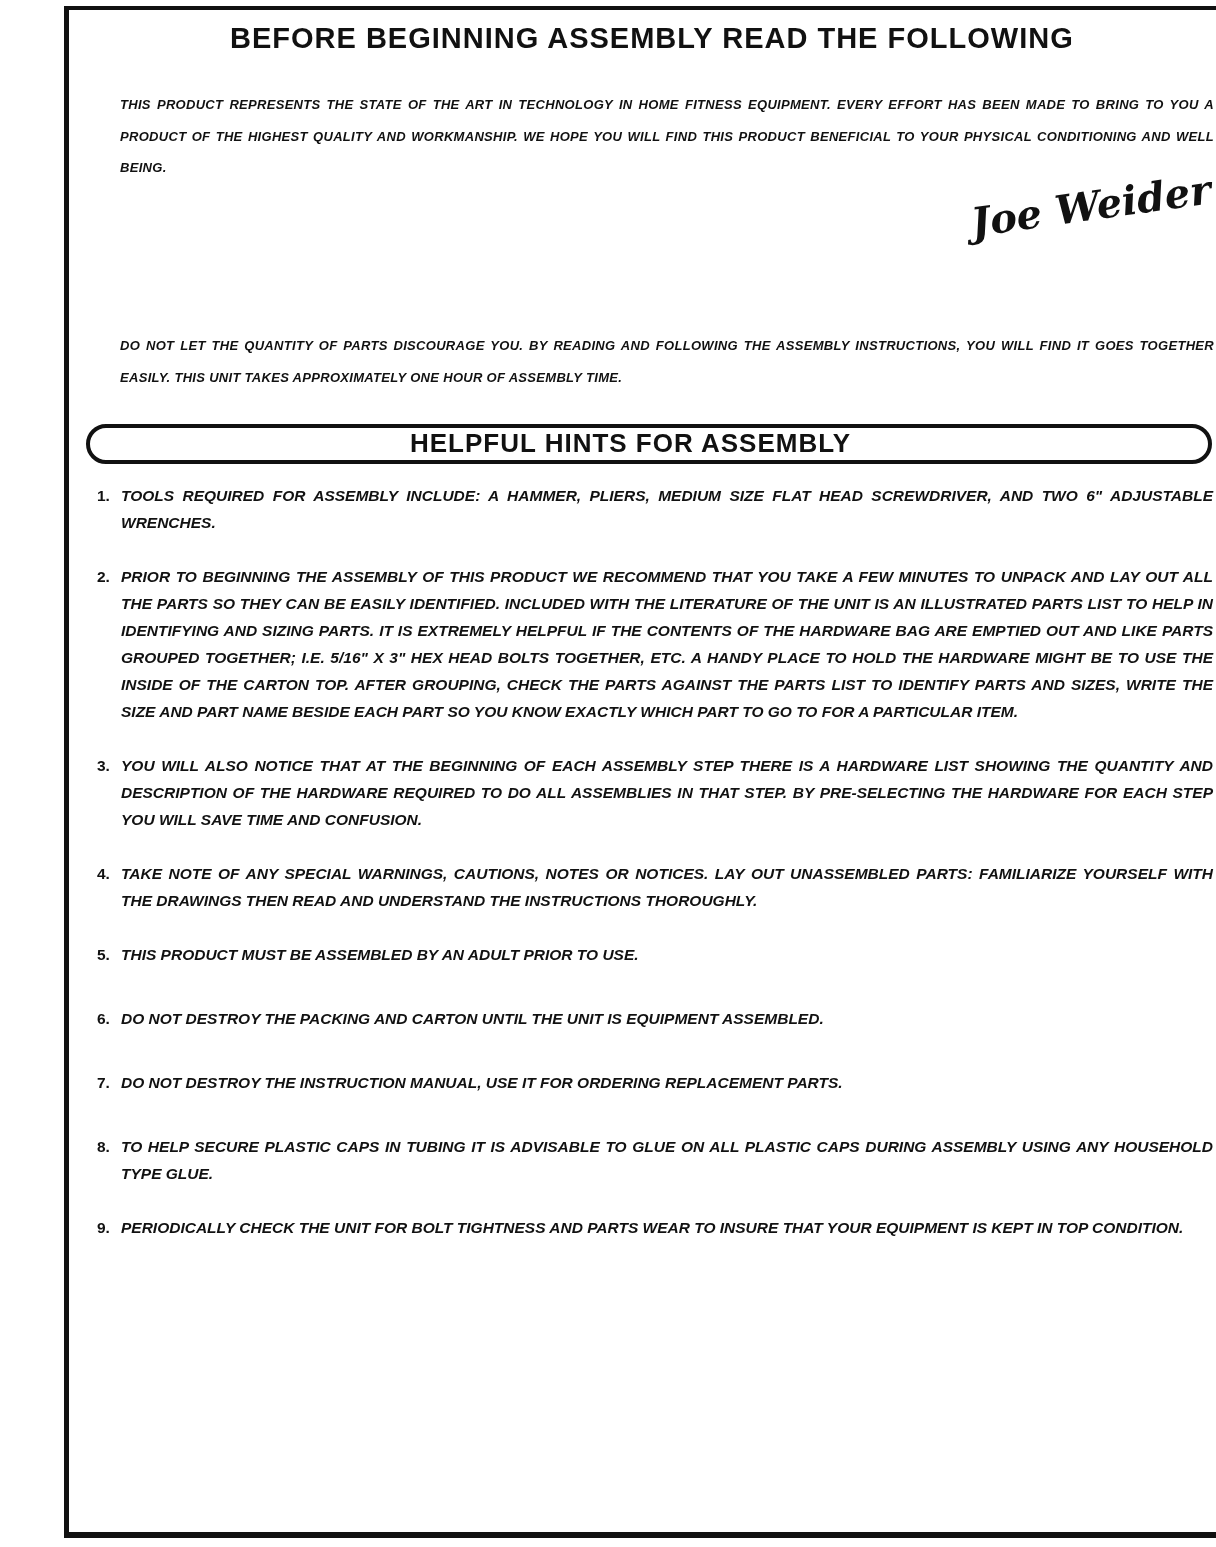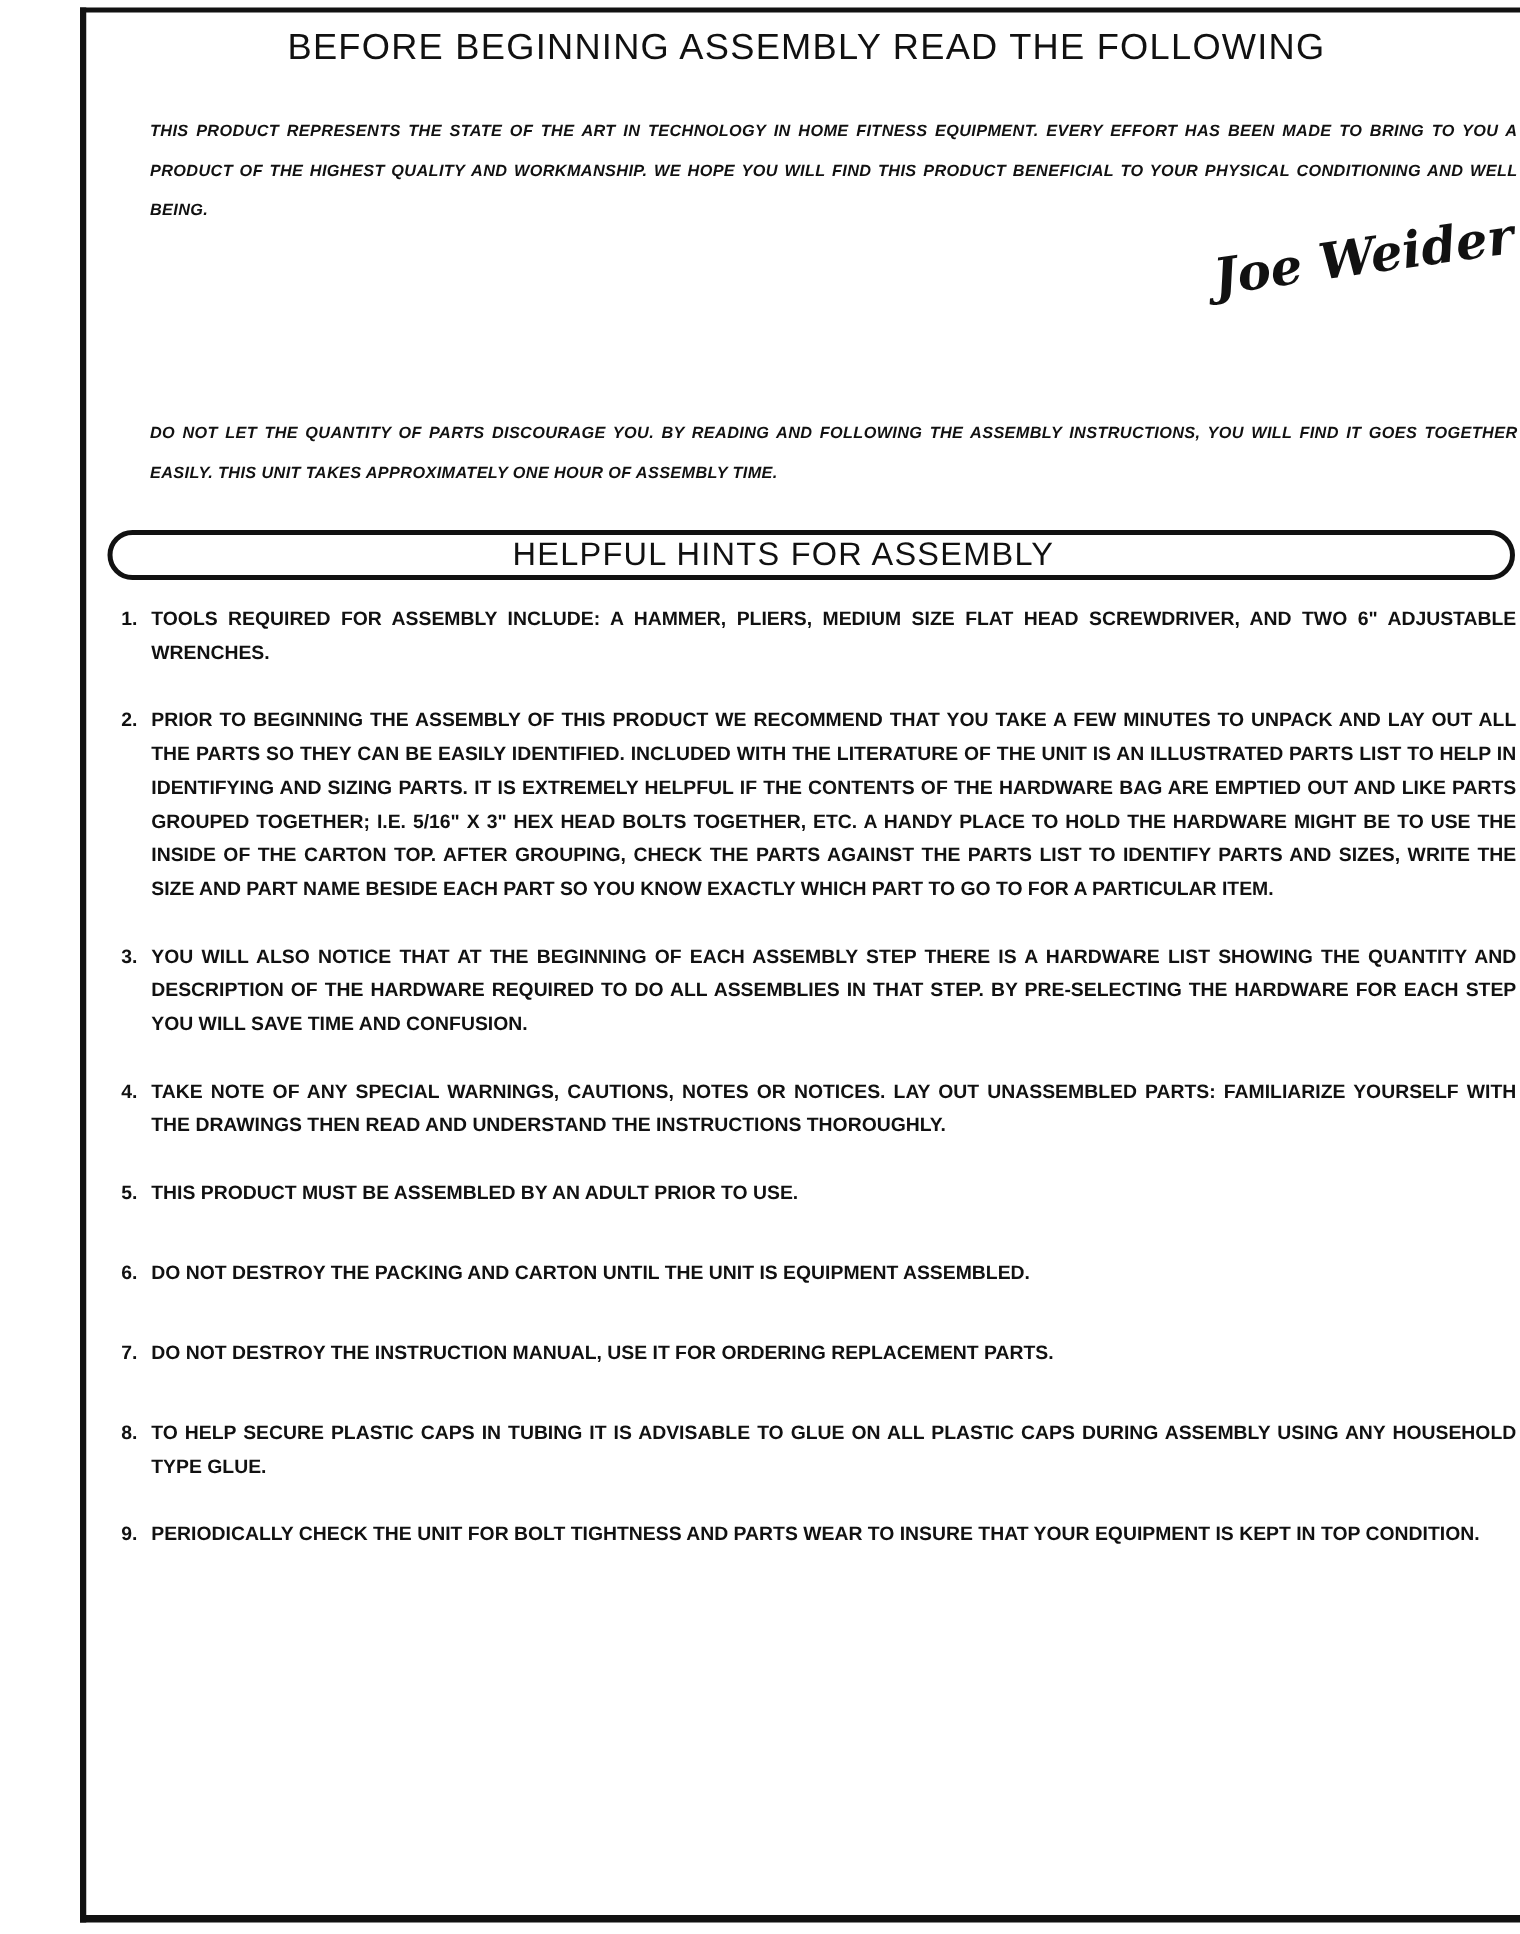--- a/index.html
+++ b/index.html
@@ -1,28 +1,28 @@
 <!DOCTYPE html>
 <html><head>
 <meta charset="utf-8">
 <style>
   html, body { margin: 0; padding: 0; background: #ffffff; }
   body { width: 1216px; height: 1547px; position: relative; overflow: hidden; color: #111; font-family: "Liberation Sans", sans-serif; }
   .frame { position: absolute; left: 64px; top: 6px; width: 1160px; height: 1532px; border-left: 5px solid #111; border-top: 4px solid #111; border-bottom: 6px solid #111; box-sizing: border-box; }
-  .title { position: absolute; left: 230px; top: 22px; font-size: 29px; font-weight: normal; letter-spacing: 1px; }
+  .title { position: absolute; left: 230px; top: 22px; font-size: 29px; font-weight: bold; letter-spacing: 1px; }
   .intro { position: absolute; left: 120px; width: 1094px; font-size: 13px; font-weight: bold; line-height: 31.5px; text-align: justify; letter-spacing: 0.3px; font-style: italic; }
   .intro1 { top: 89px; }
   .intro2 { top: 311px; margin-top: 19px; }
   .sig { position: absolute; left: 970px; top: 182px; font-family: "DejaVu Serif", serif; font-style: italic; font-size: 40px; font-weight: bold; transform: rotate(-8deg); }
   .banner { position: absolute; left: 86px; top: 424px; width: 1126px; height: 40px; border: 4px solid #111; border-radius: 22px; box-sizing: border-box; }
-  .banner-text { position: absolute; left: 410px; top: 428px; font-size: 26px; font-weight: normal; letter-spacing: 1px; text-align: center; }
+  .banner-text { position: absolute; left: 410px; top: 428px; font-size: 26px; font-weight: bold; letter-spacing: 1px; text-align: center; }
   .hints { position: absolute; left: 97px; top: 482px; width: 1116px; font-size: 15.5px; font-weight: bold; line-height: 27px; }
   .hint { display: flex; margin-bottom: 27px; }
   .hint .num { width: 24px; flex: none; }
-  .hint .body { flex: 1; text-align: justify; }
+  .hint .body { flex: 1; text-align: justify; font-style: italic; }
   .hint .body p { margin: 0; }
   .hint .body p + p { margin-top: 10px; line-height: 19px; }
   .h5, .h6, .h7 { margin-bottom: 37px; }
 </style>
 </head>
 <body>
 
 <div class="frame"></div>
 
 <div class="title">BEFORE BEGINNING ASSEMBLY READ THE FOLLOWING</div>

